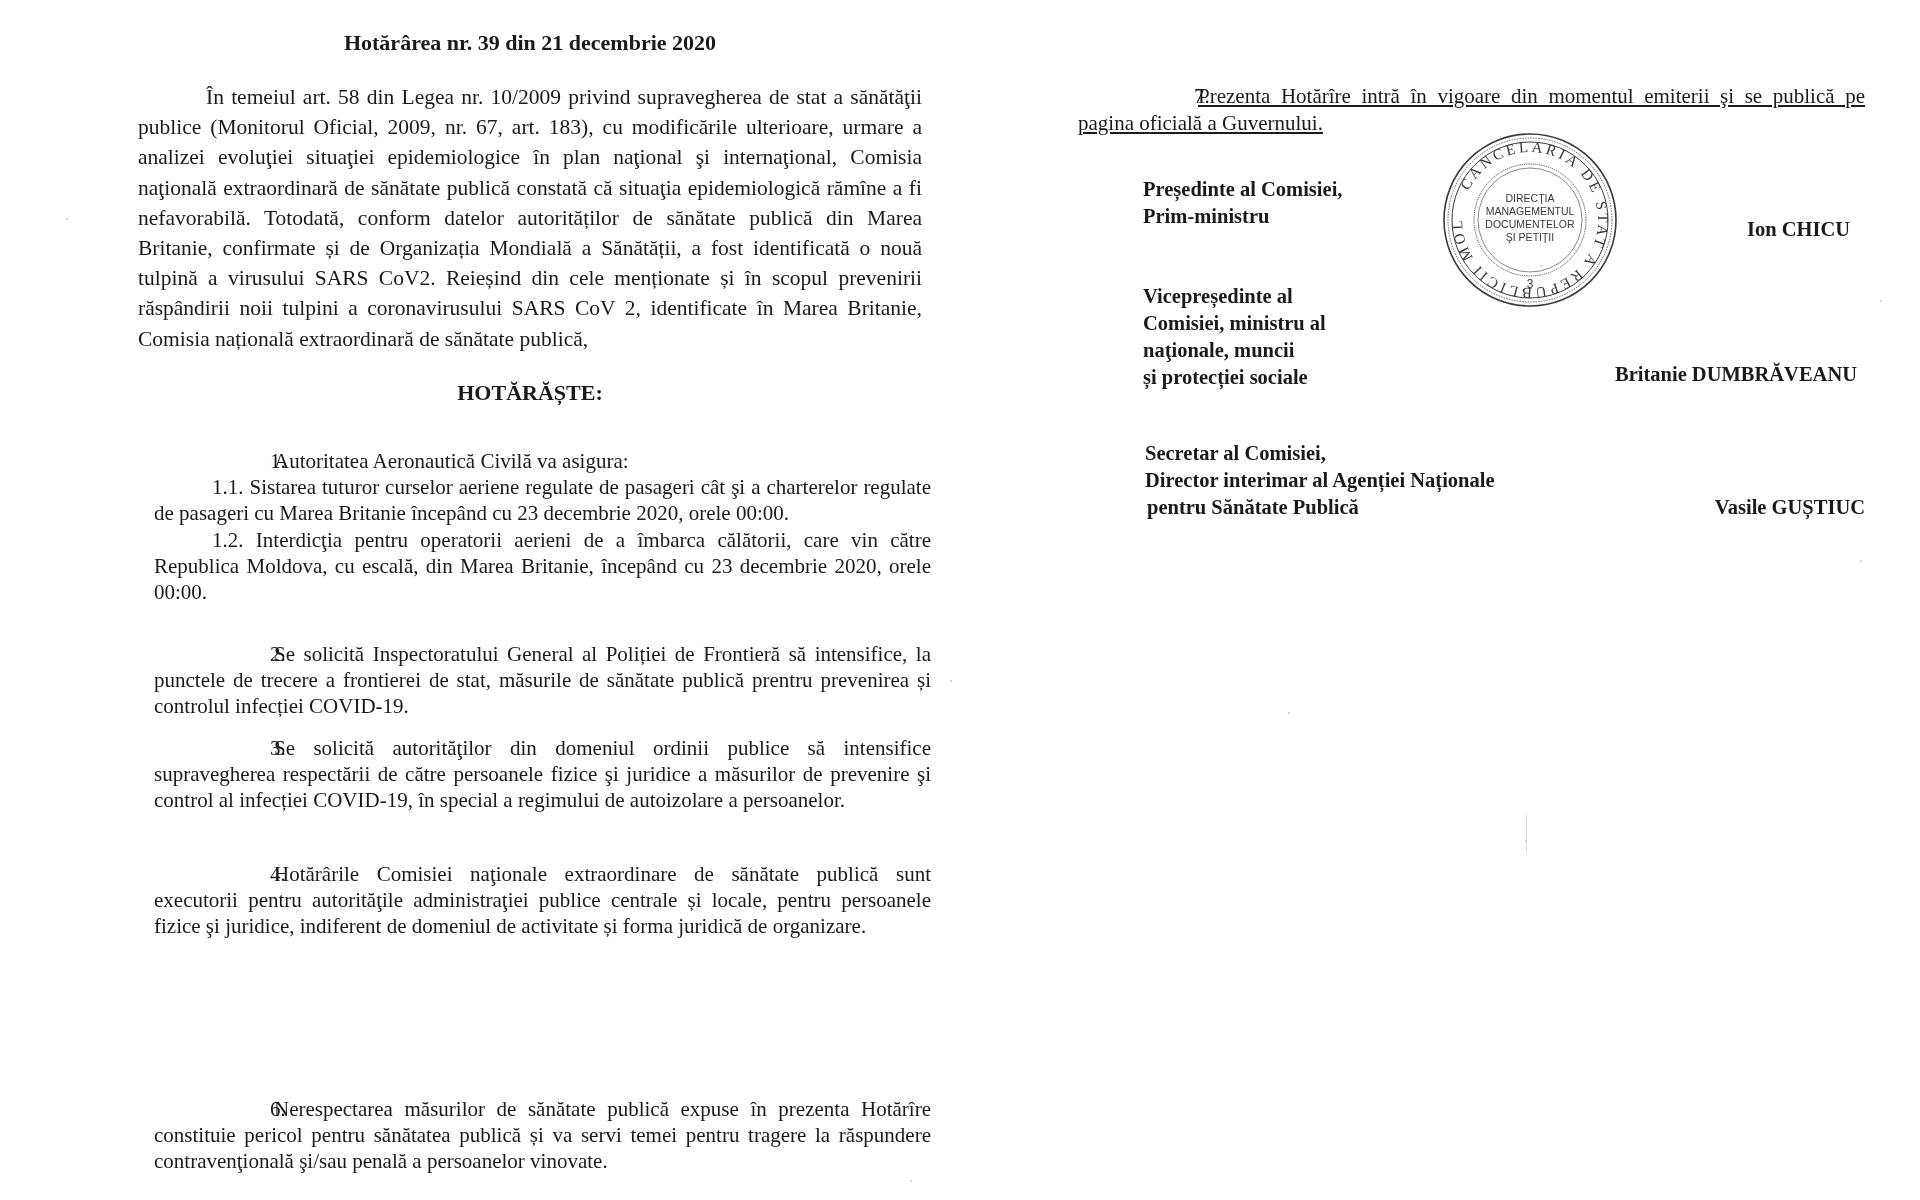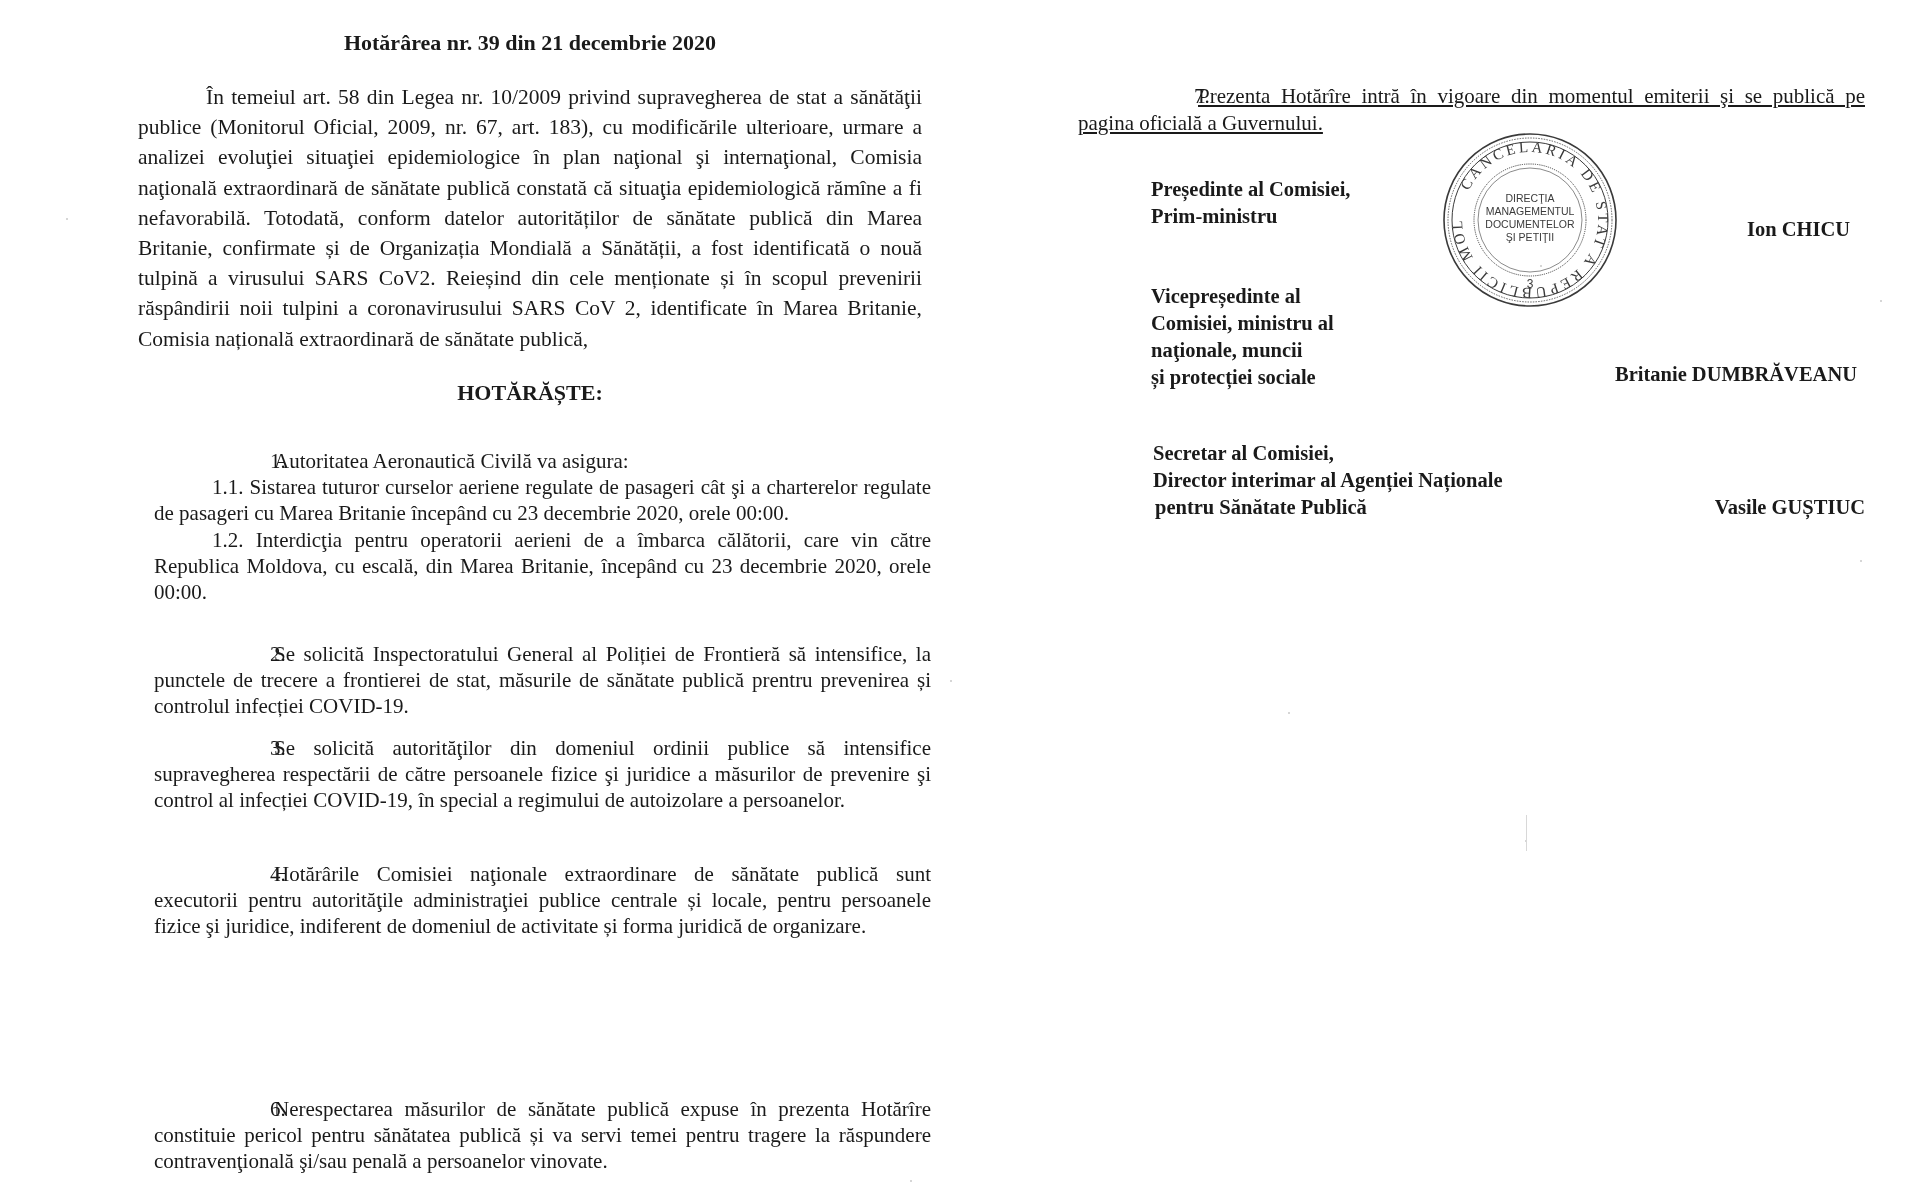--- a/index.html
+++ b/index.html
@@ -11,21 +11,21 @@
            font-weight:bold; font-size:22px; line-height:30px; }
   .intro { position:absolute; left:138px; width:784px; top:82px; font-size:21.5px; line-height:30.2px;
            text-align:justify; text-indent:68px; margin:0; }
   .decides { position:absolute; left:138px; width:784px; top:378px; text-align:center;
              font-weight:bold; font-size:22px; line-height:30px; }
   .block { position:absolute; left:138px; width:777px; font-size:21px; line-height:26.2px; margin:16px; }
   .p { margin:0; text-align:justify; text-indent:58px; }
   .p.last-left { text-align-last:left; }
   .num { display:inline-block; width:62px; }
   .right { position:absolute; left:1078px; width:787px; font-size:21px; line-height:27px; }
-  .sig-role { position:absolute; font-weight:bold; font-size:20.5px; line-height:27px;margin-left:8px; }
+  .sig-role { position:absolute; font-weight:bold; font-size:20.5px; line-height:27px; }
   .sig-name { position:absolute; font-weight:bold; font-size:20.5px; line-height:27px; text-align:right; white-space:nowrap; }
   .stamp { position:absolute; left:1440px; top:130px; width:180px; height:180px; }
 </style>
 </head>
 <body>
 
 <div class="page">
 
   <div class="title">Hotărârea nr. 39 din 21 decembrie 2020</div>
 

